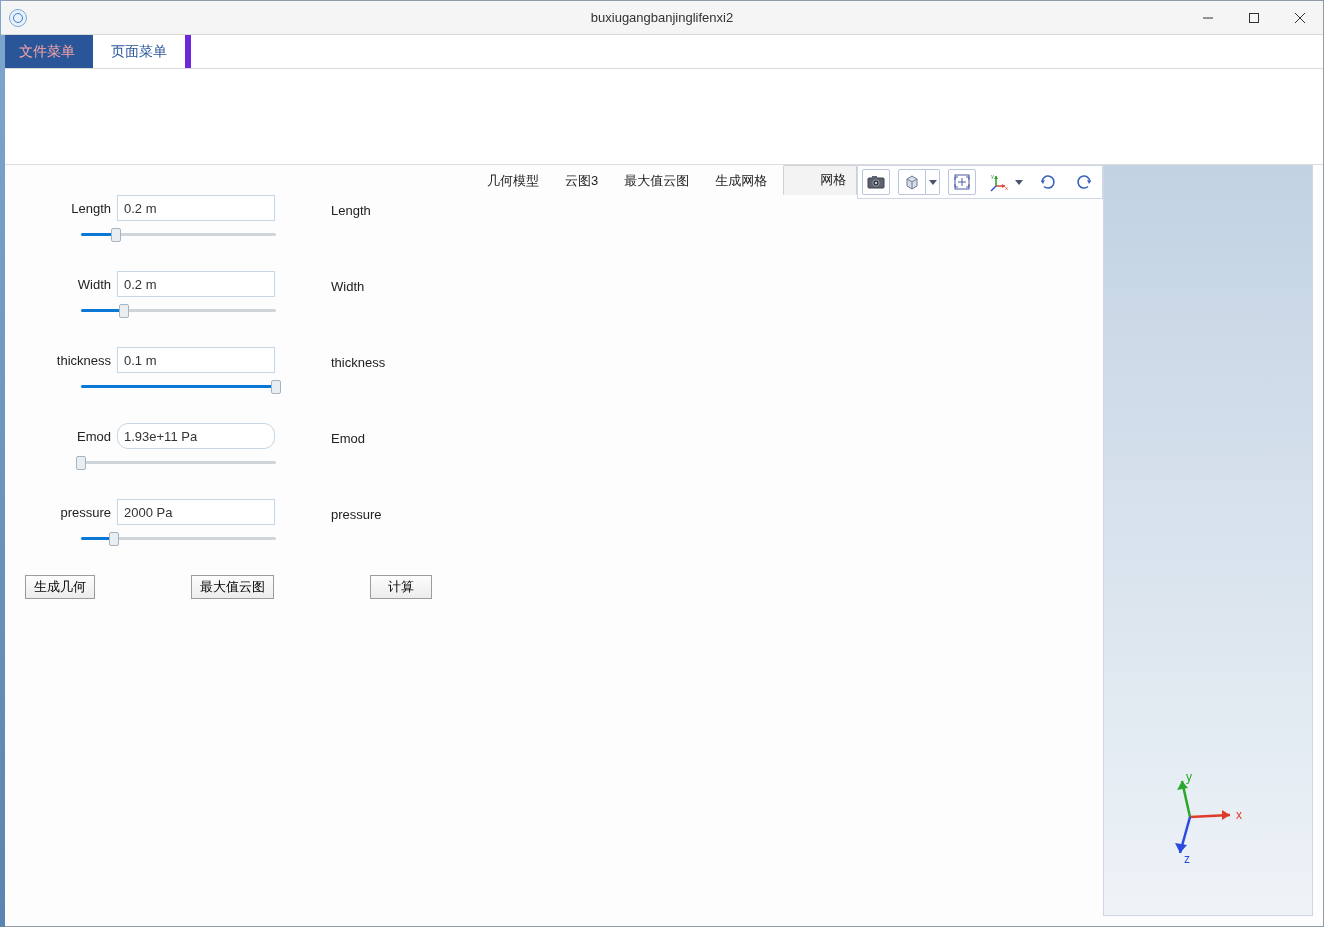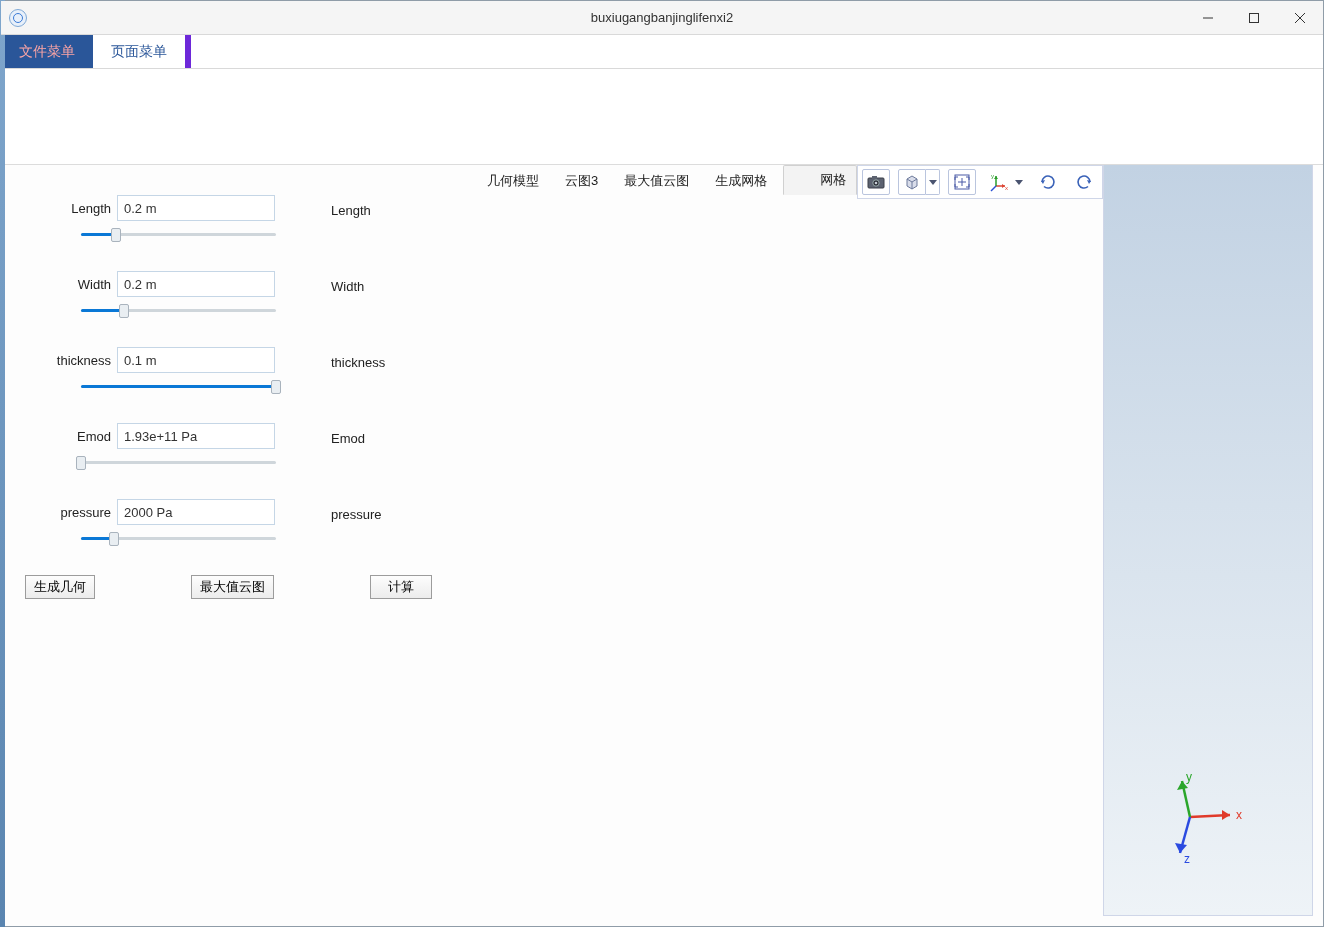--- a/index.html
+++ b/index.html
@@ -128,21 +128,21 @@
       left: 96px;
       top: 0;
       width: 158px;
       height: 26px;
       border: 1px solid #c5d6e6;
       padding: 0 6px;
       font-size: 13px;
       color: #333;
       font-family: inherit;
     }
-    .param-input.emod { left: 96px; width: 158px; }
+    .param-input.emod { left: 96px; width: 158px; border-radius: 11px; }
     .slider-wrap {
       position: absolute;
       left: 60px;
       top: 32px;
       width: 195px;
       height: 16px;
     }
     .slider-track {
       position: absolute;
       top: 6px;

